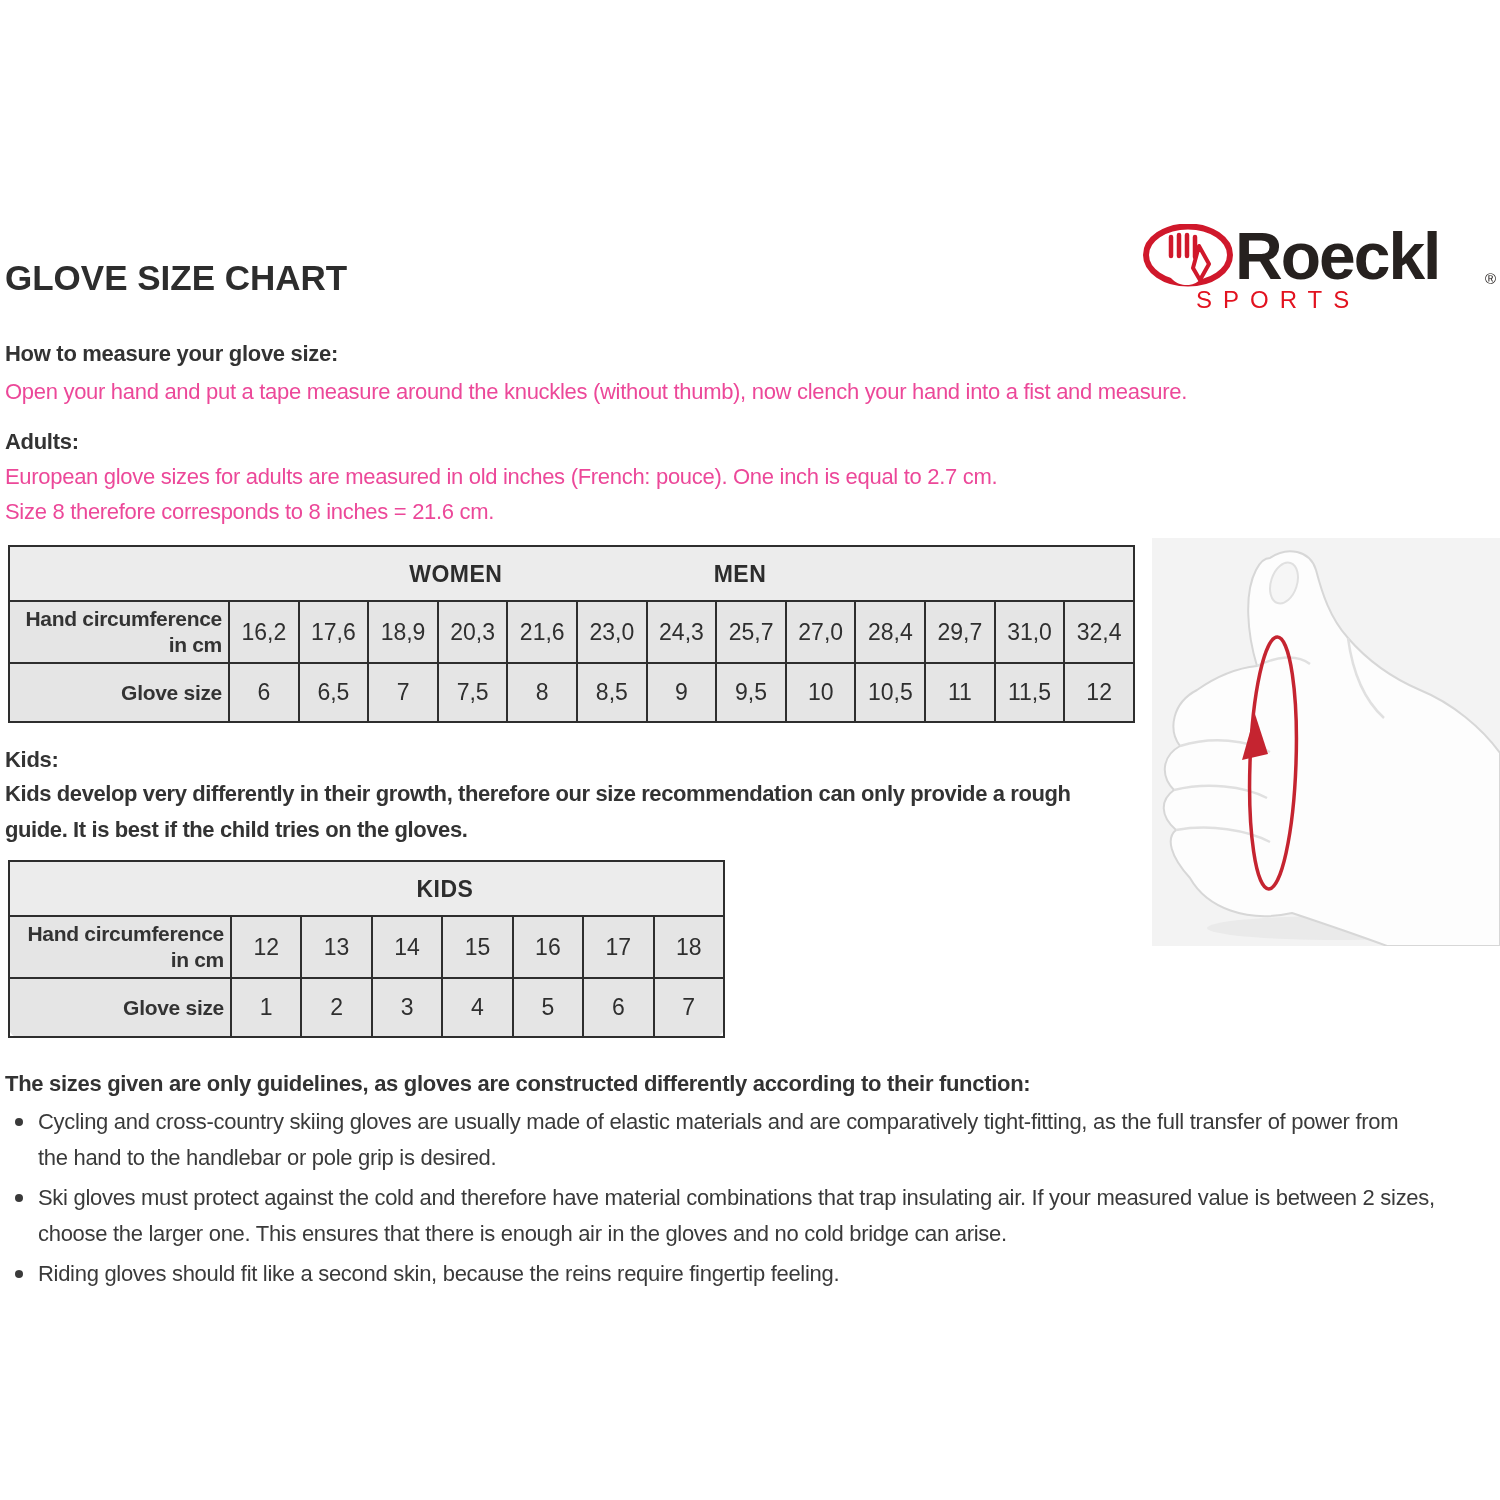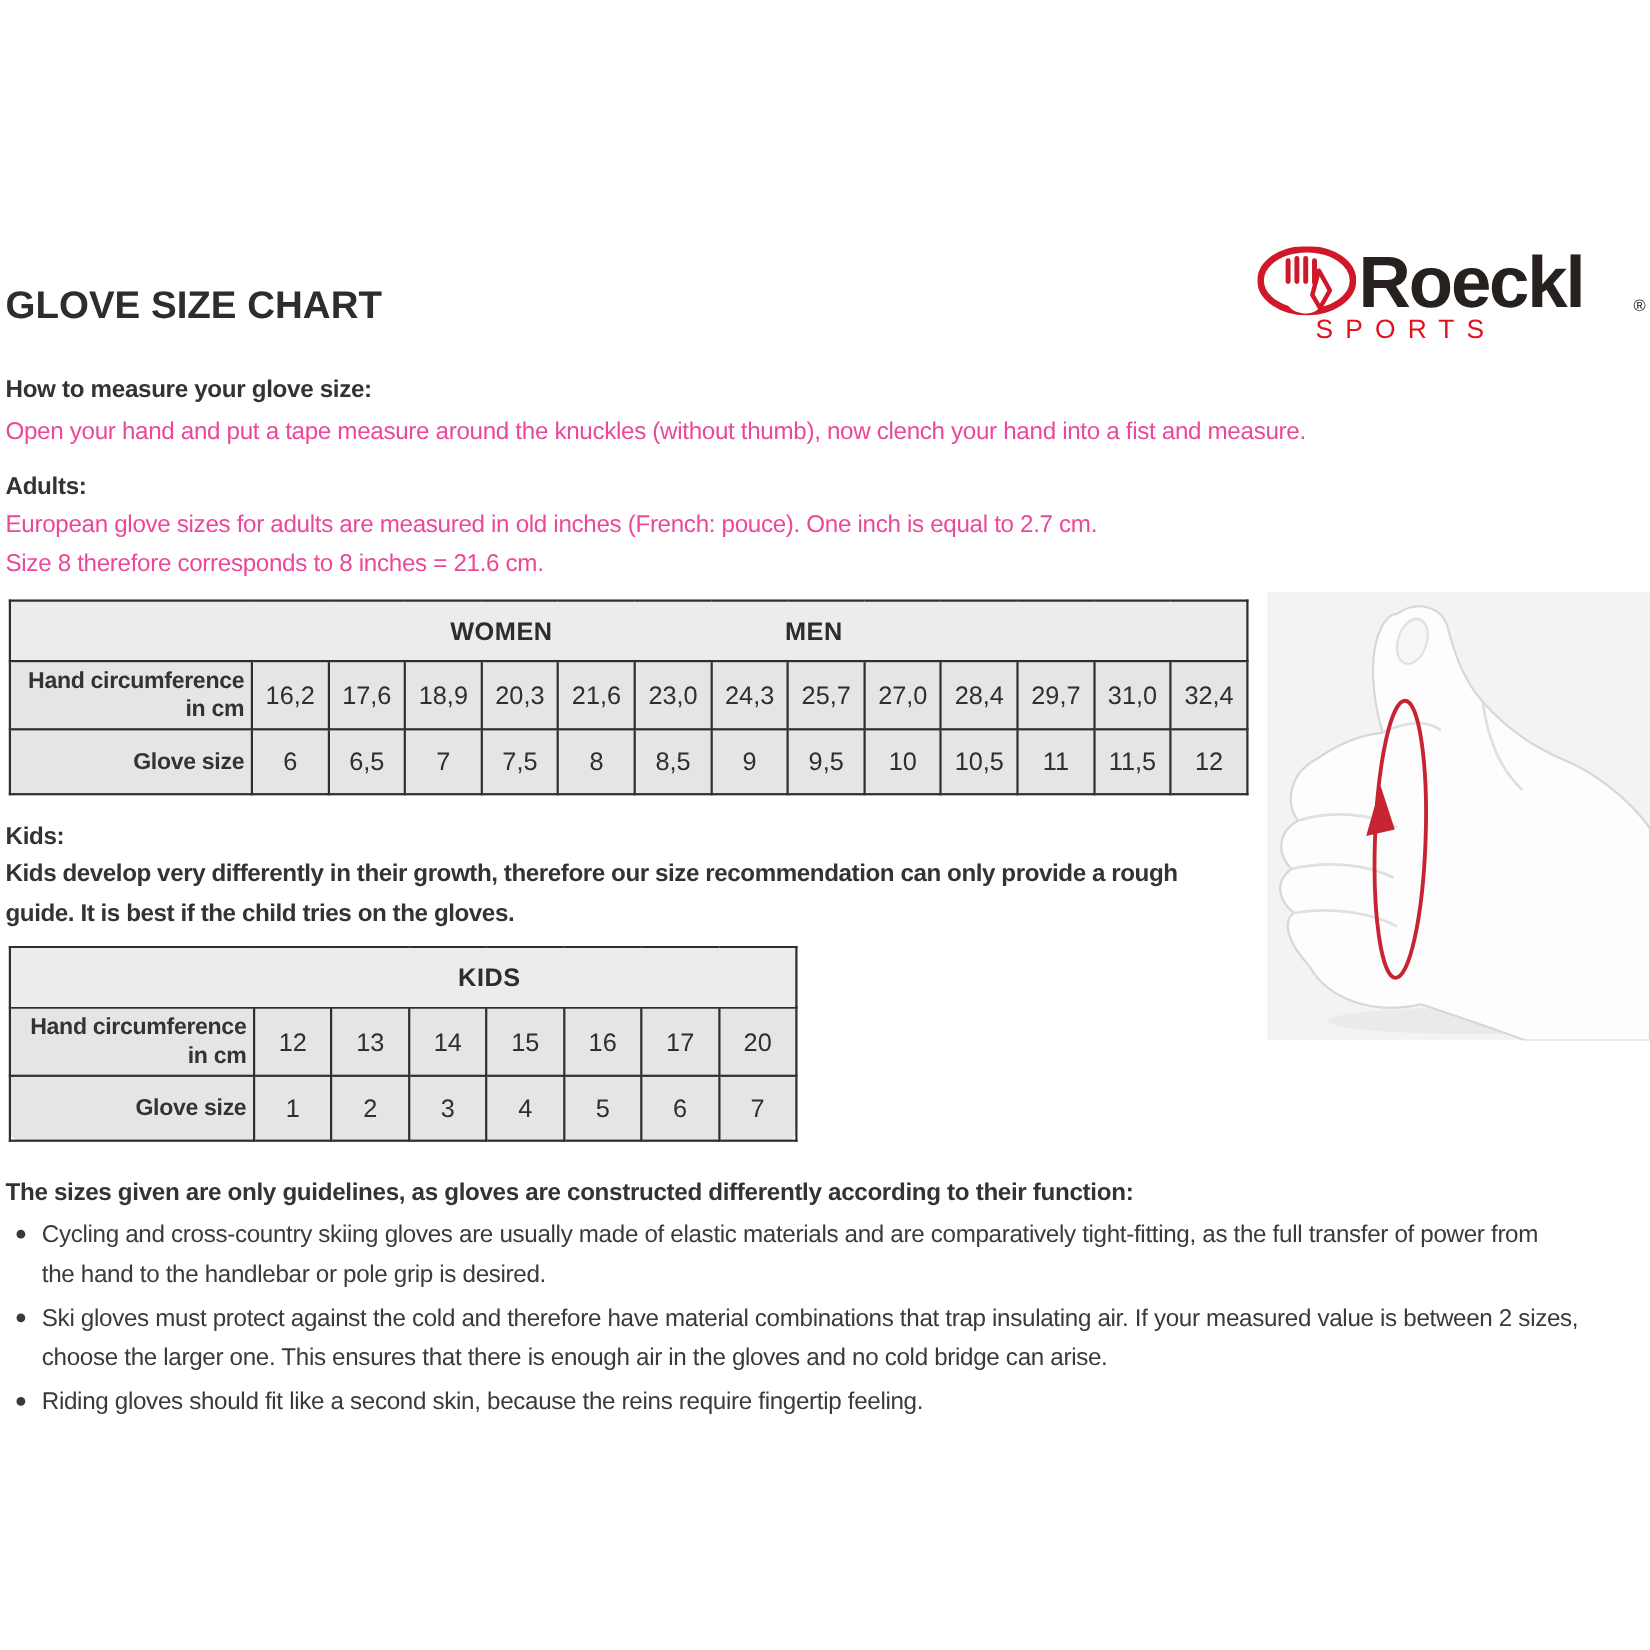--- a/index.html
+++ b/index.html
@@ -220,21 +220,21 @@
     </tr>
     <tr>
       <th class="row-label">Hand circumference
 in cm</th>
       <td class="num">12</td>
       <td class="num">13</td>
       <td class="num">14</td>
       <td class="num">15</td>
       <td class="num">16</td>
       <td class="num">17</td>
-      <td class="num">20</td>
+      <td class="num">18</td>
     </tr>
     <tr>
       <th class="row-label">Glove size</th>
       <td class="num">1</td>
       <td class="num">2</td>
       <td class="num">3</td>
       <td class="num">4</td>
       <td class="num">5</td>
       <td class="num">6</td>
       <td class="num">7</td>

